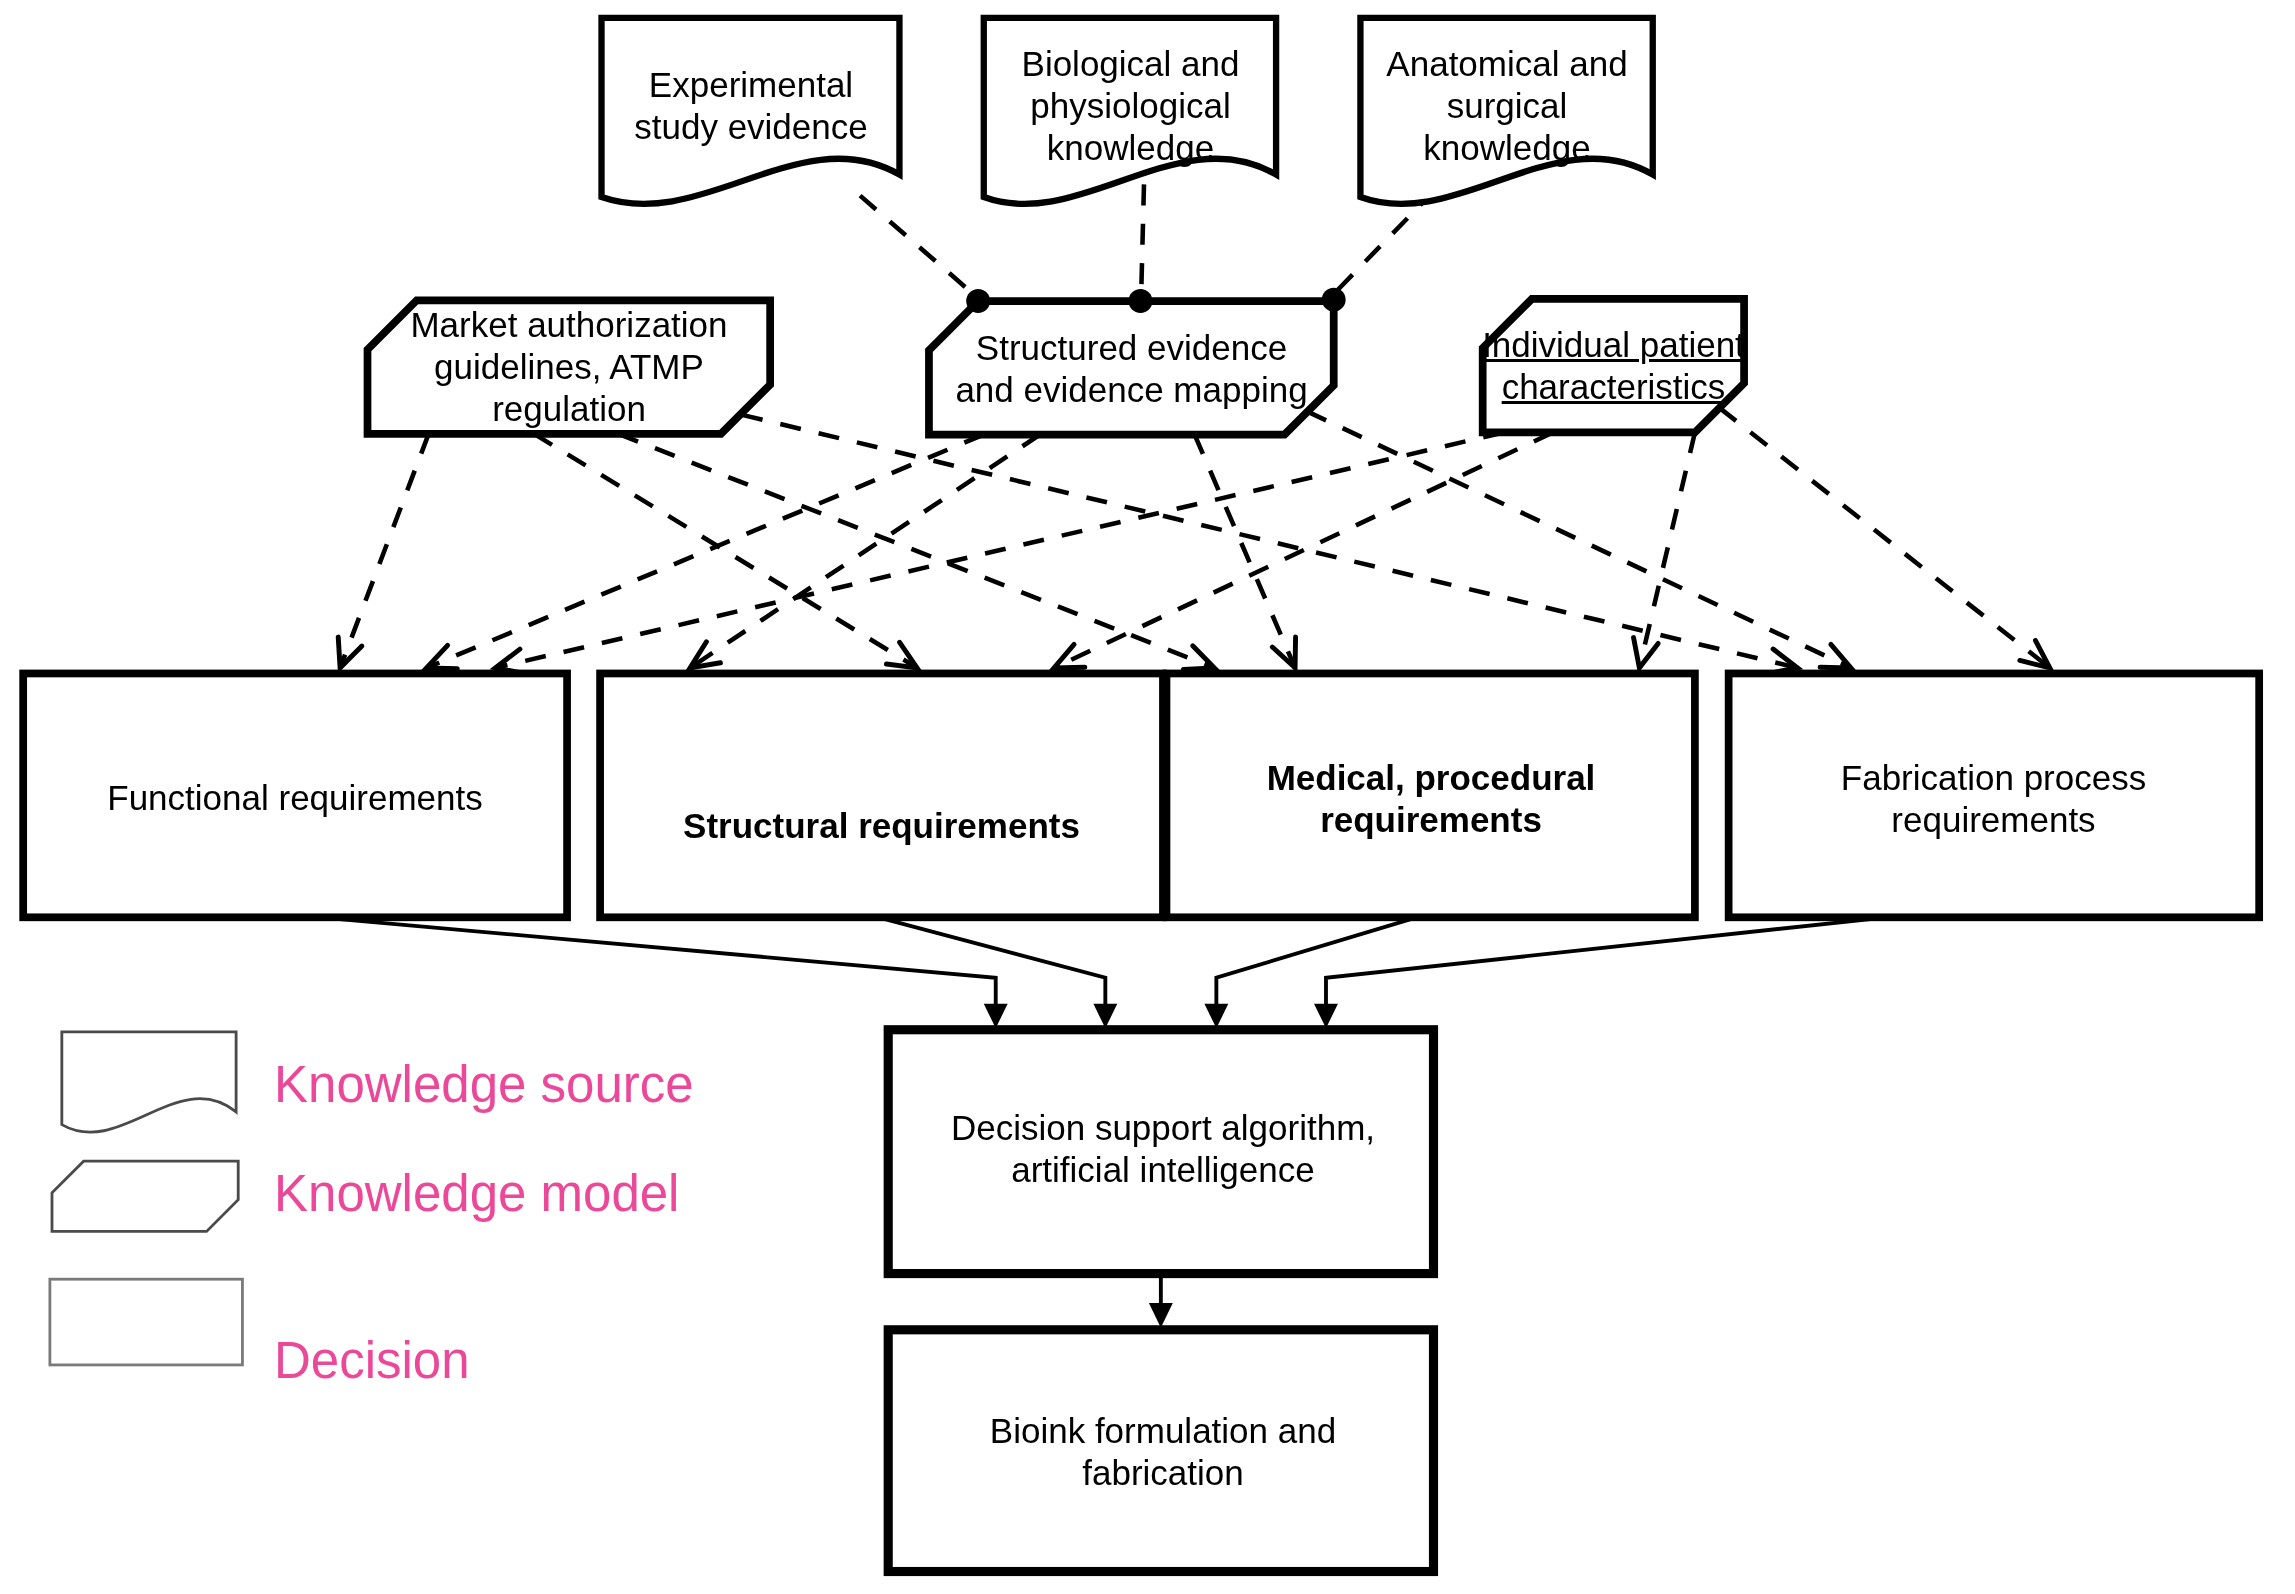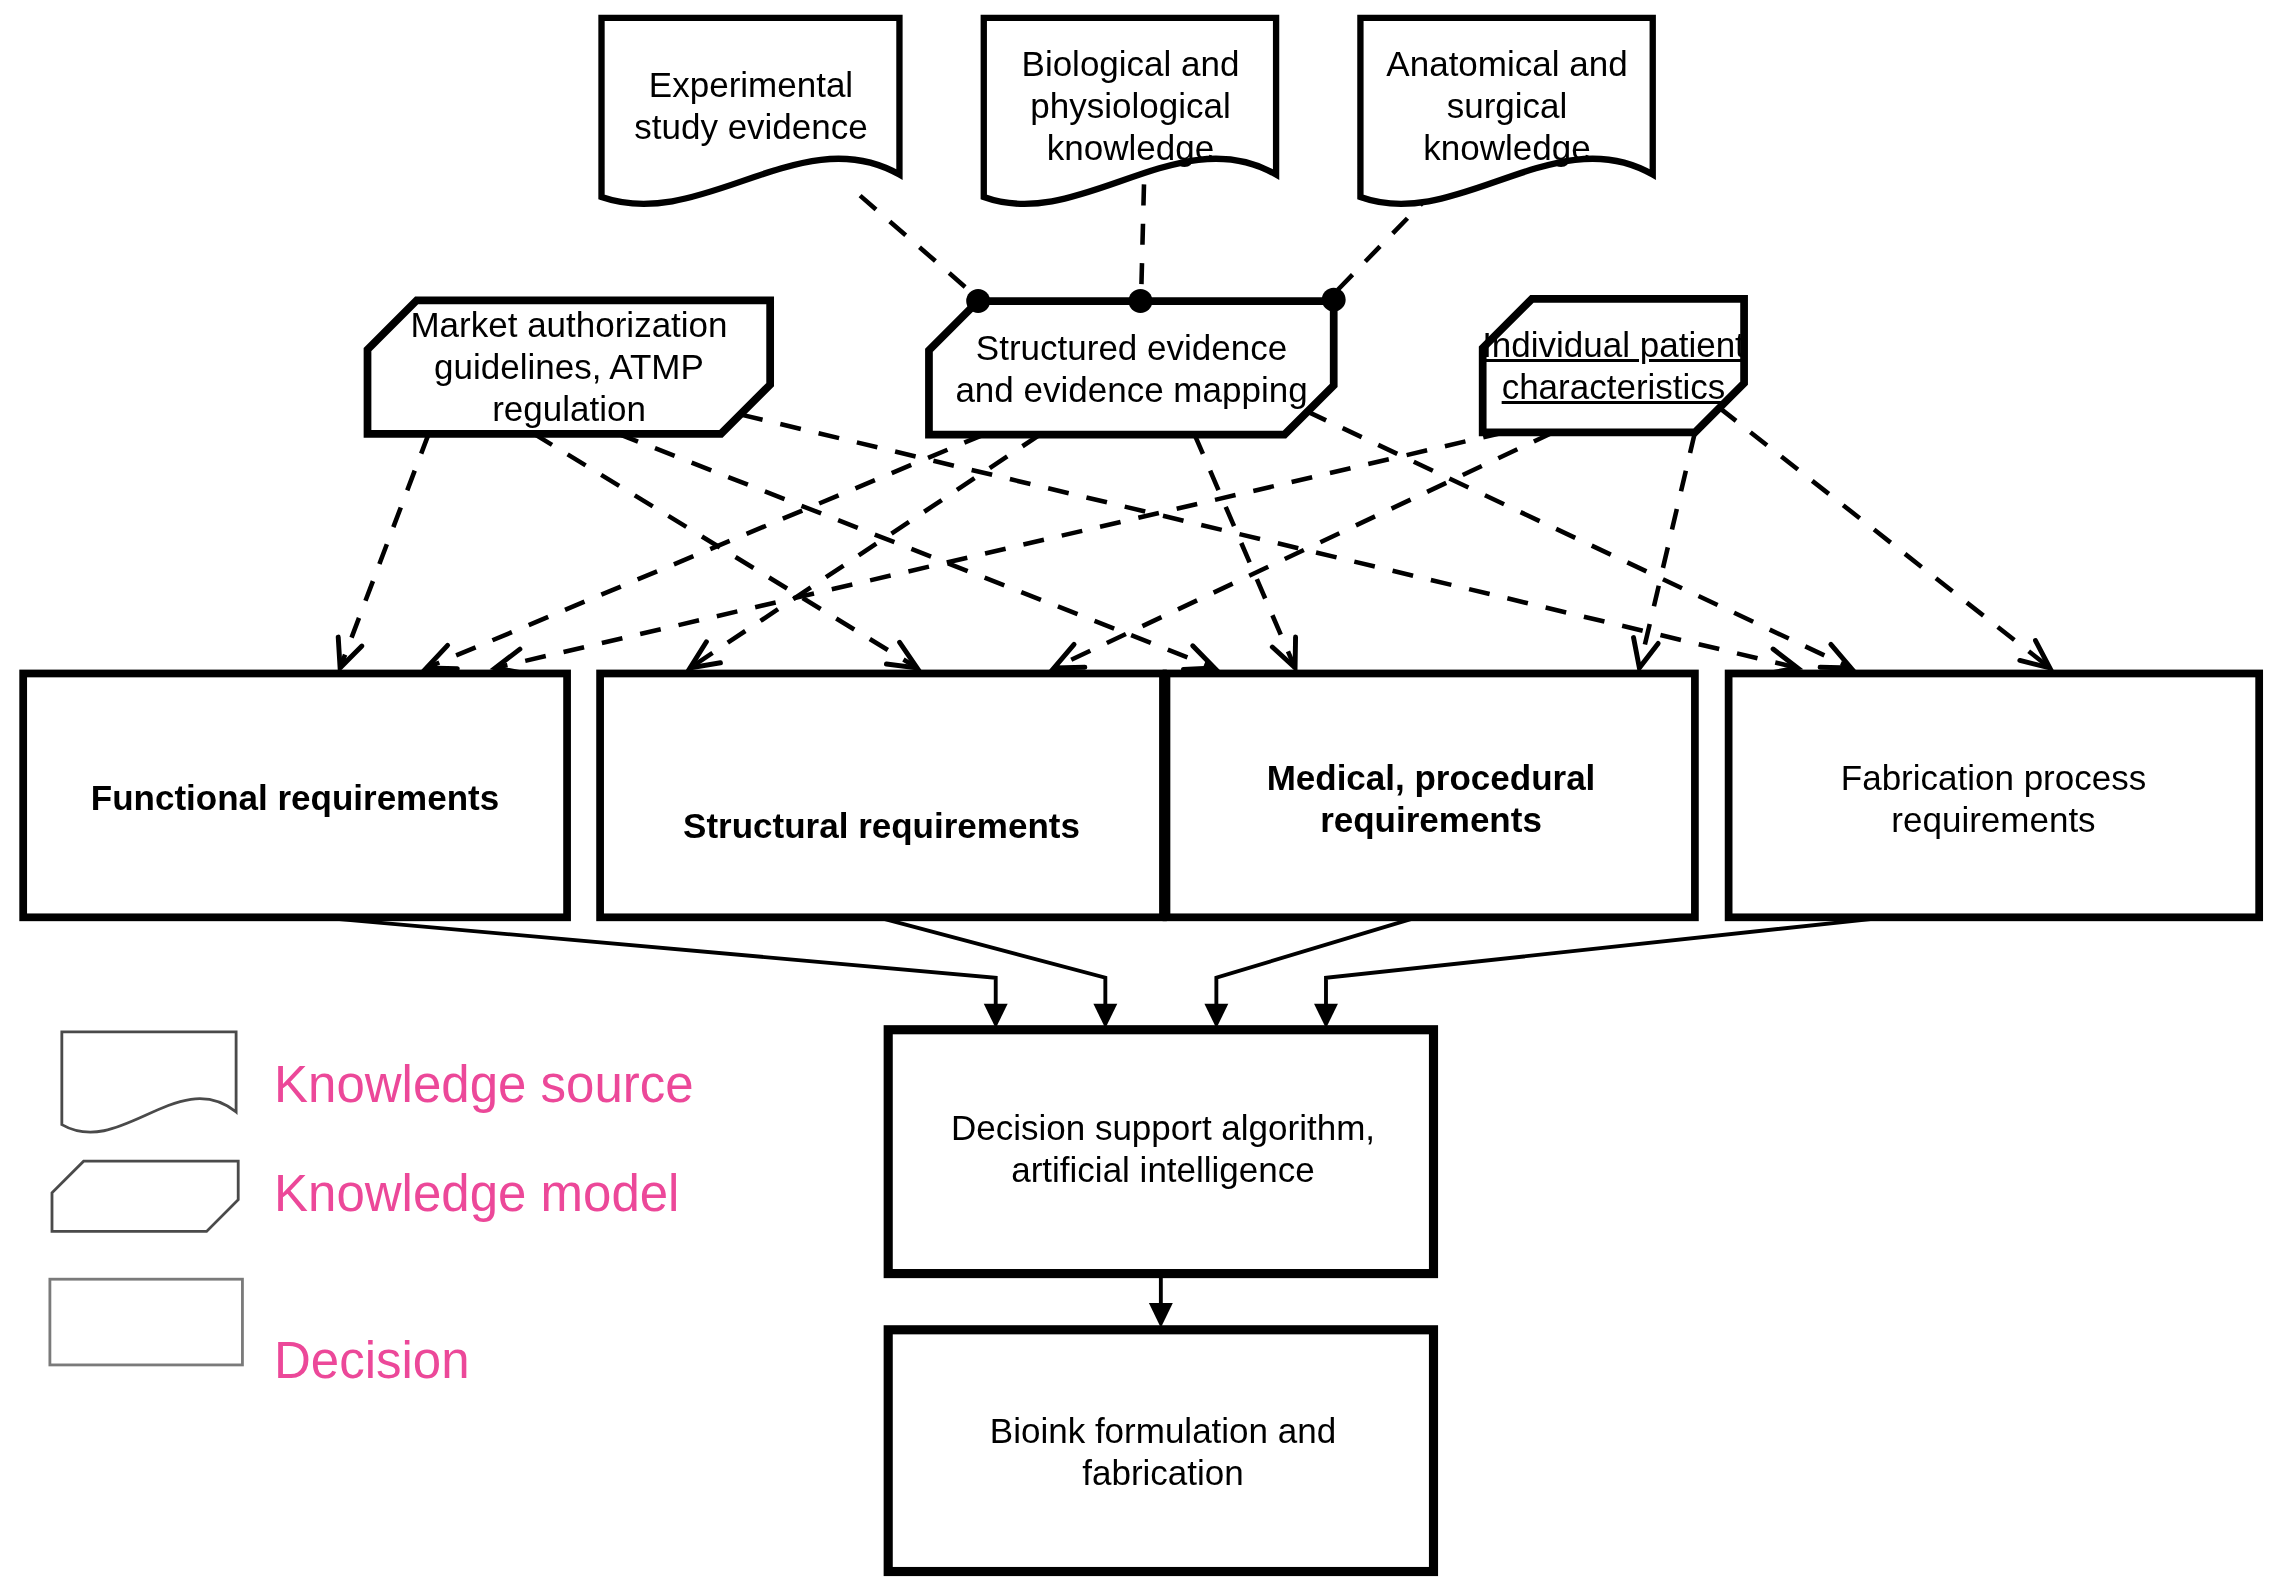--- a/index.html
+++ b/index.html
@@ -118,21 +118,21 @@
   </svg>
 
   <div class="lbl" style="left:609px;  top:32px;  width:284px; height:148px;">Experimental study evidence</div>
   <div class="lbl" style="left:990px; top:32px;  width:281px; height:148px;">Biological and physiological knowledge</div>
   <div class="lbl" style="left:1375px; top:32px;  width:264px; height:148px;">Anatomical and surgical knowledge</div>
 
   <div class="lbl" style="left:389px;  top:311px; width:360px; height:112px;">Market authorization guidelines, ATMP regulation</div>
   <div class="lbl" style="left:950px; top:316px; width:363px; height:105px;">Structured evidence and evidence mapping</div>
   <div class="lbl" style="left:1466px; top:313px; width:295px; height:105px;text-decoration:underline;">Individual patient characteristics</div>
 
-  <div class="lbl" style="left:23px;   top:759px; width:544px; height:77px;font-weight:bold;">Functional requirements</div>
+  <div class="lbl" style="left:23px;   top:759px; width:544px; height:77px;">Functional requirements</div>
   <div class="lbl" style="left:600px;  top:787px; width:563px; height:77px;font-weight:bold;">Structural requirements</div>
   <div class="lbl" style="left:1234px; top:744px; width:394px; height:109px;font-weight:bold;">Medical, procedural requirements</div>
   <div class="lbl" style="left:1811px; top:744px; width:365px; height:109px;">Fabrication process requirements</div>
 
   <div class="lbl" style="left:931px; top:1096px; width:464px; height:105px;">Decision support algorithm, artificial intelligence</div>
   <div class="lbl" style="left:973px; top:1399px; width:380px; height:105px;">Bioink formulation and fabrication</div>
 
   <div class="legend-lbl" style="left:274px; top:1054px; width:633px; height:63px;">Knowledge source</div>
   <div class="legend-lbl" style="left:274px; top:1163px; width:633px; height:63px;">Knowledge model</div>
   <div class="legend-lbl" style="left:274px; top:1330px; width:633px; height:63px;">Decision</div>

